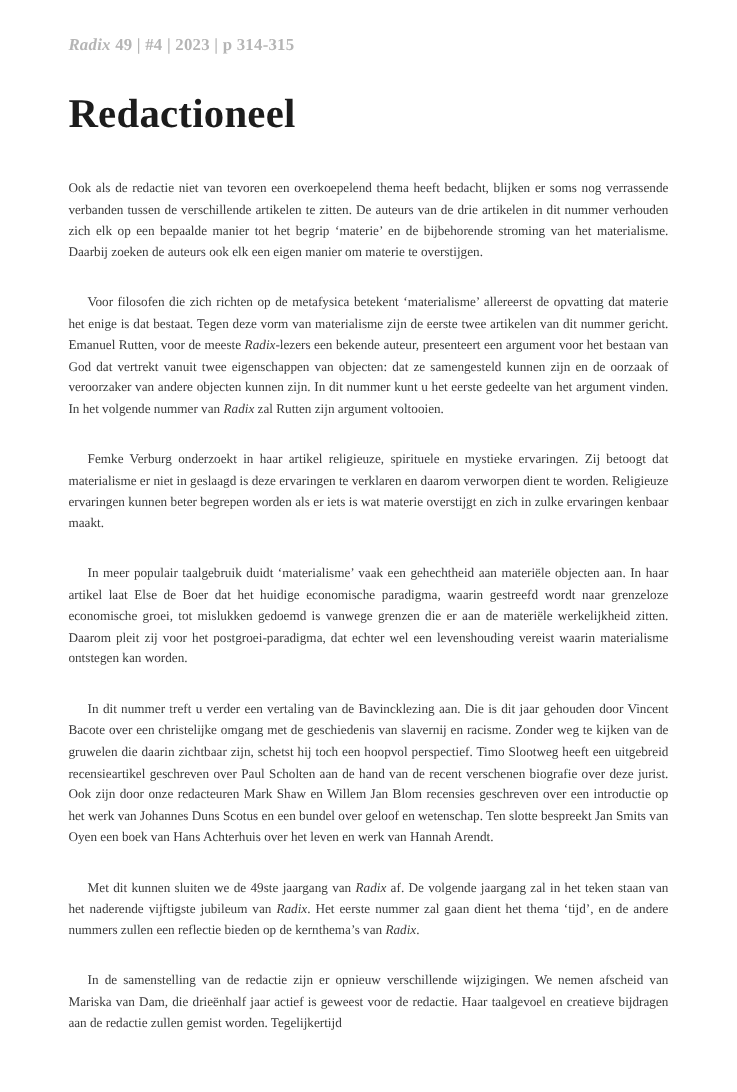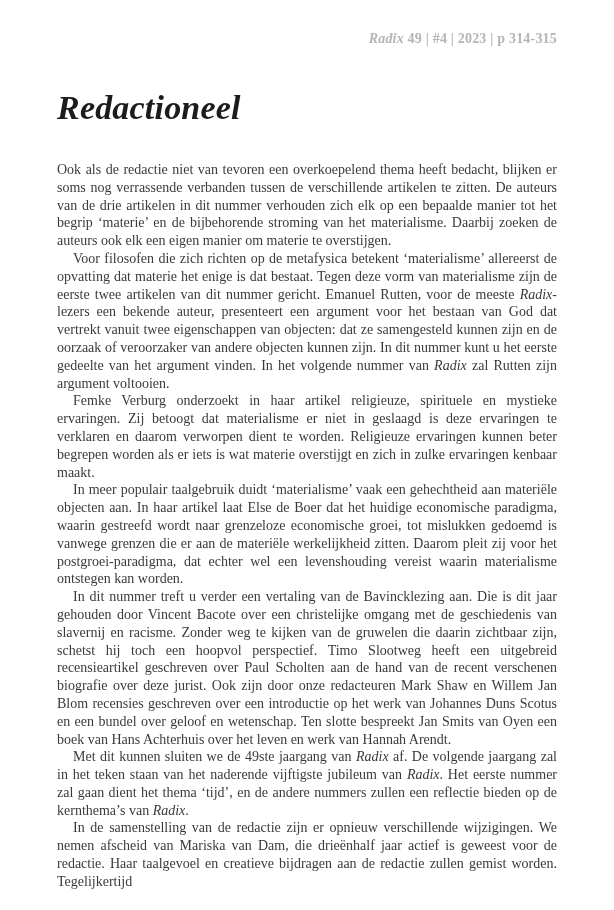--- a/index.html
+++ b/index.html
@@ -19,48 +19,47 @@
     background: var(--page-bg);
     padding: 30px 57px 0 57px;
     overflow: hidden;
   }
   .running-header {
     font-size: 14px;
     line-height: 18px;
     font-weight: 700;
     color: var(--header-color);
     letter-spacing: 0.2px;
-    text-align: right;
   }
   .running-header .journal {
     font-style: italic;
   }
   h1.title {
-    margin-top: 40px;
+    margin-top: 28px;
     font-size: 34px;
     line-height: 40px;
     font-weight: 700;
     color: var(--title-color);
     letter-spacing: 0.2px;
-    font-style: italic;
   }
   main.body {
     margin-top: 33px;
-    font-size: 14px;
+    font-size: 11px;
     line-height: 17.8px;
     color: var(--body-color);
     text-align: justify;
     hyphens: auto;
     -webkit-hyphens: auto;
   }
   main.body p {
     margin: 0;
   }
   main.body p.indent {
     text-indent: 16px;
+    margin-top: 24px;
   }
   main.body em {
     font-style: italic;
   }
 </style>
 </head>
 <body>
 
 <div class="page">
   <header class="running-header">

